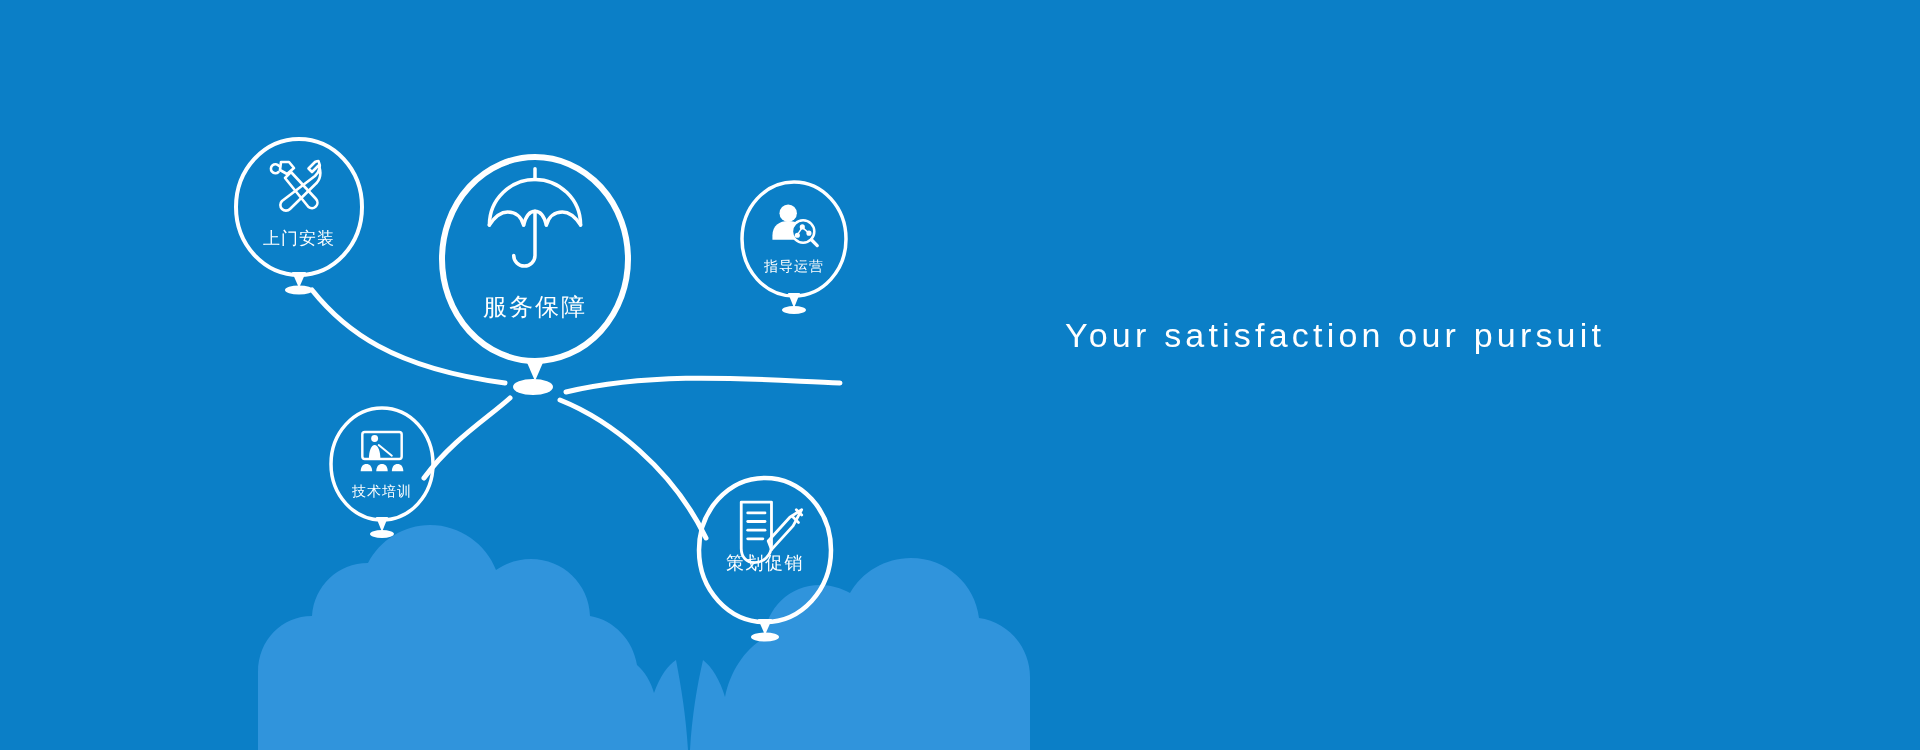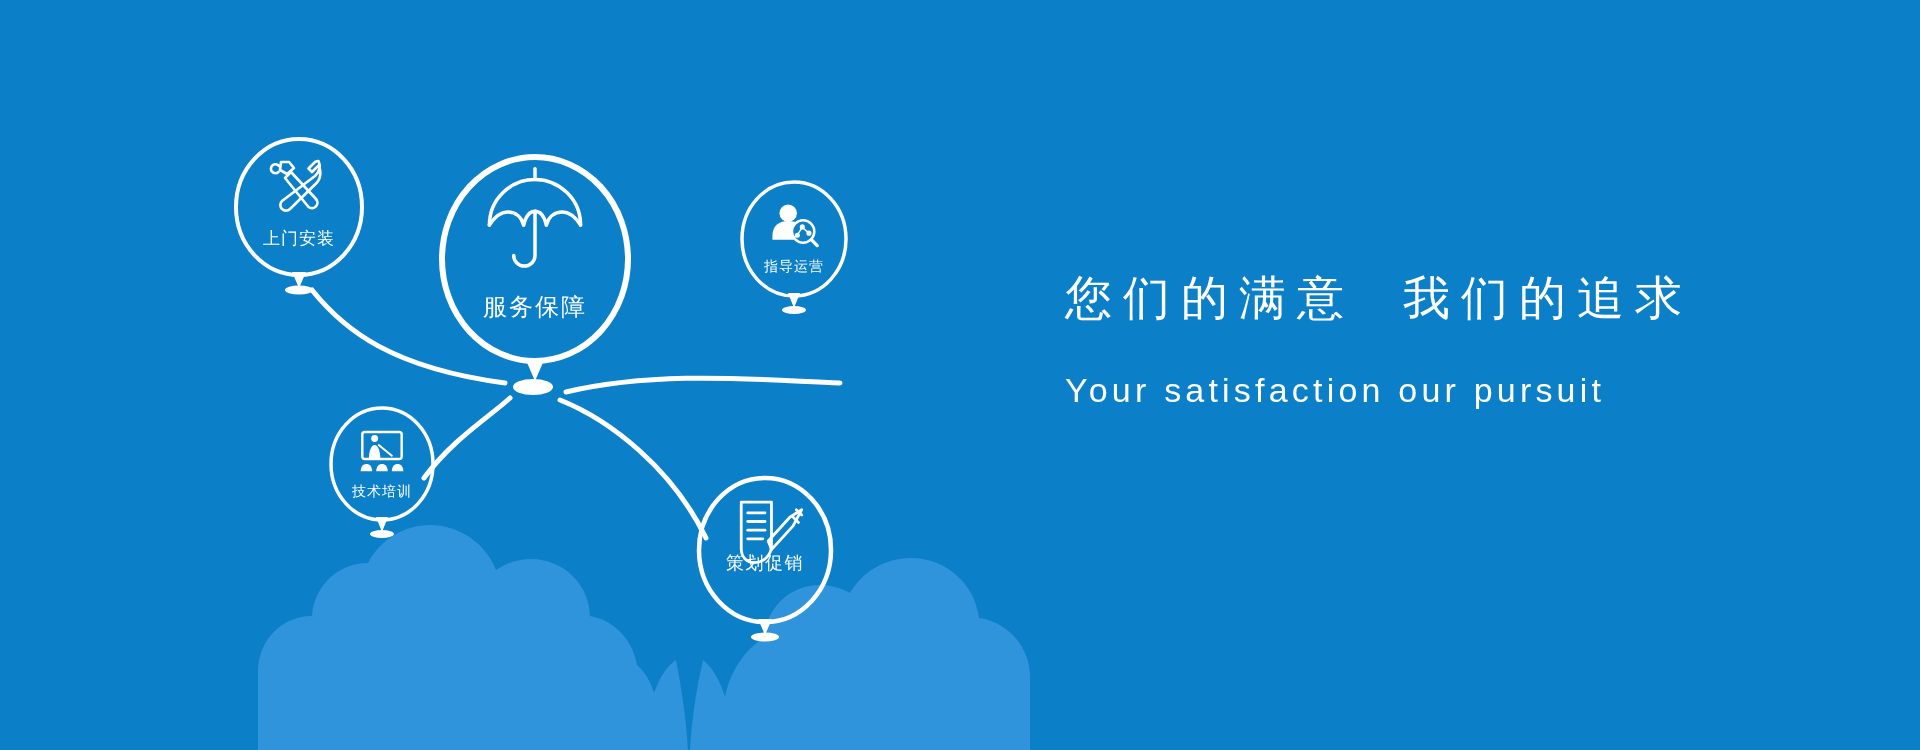--- a/index.html
+++ b/index.html
@@ -228,17 +228,16 @@
         </g>
 
         <text class="bubble-label" x="765" y="564" font-size="18" letter-spacing="1.5">策划促销</text>
       </g>
 
     </svg>
 
   </div>
 
   <div id="slogan">
-    <div class="headline">您们的满意  我们的追求</div>
     <div class="subhead">Your satisfaction our pursuit</div>
   </div>
 
 </div>
 
 </body></html>

